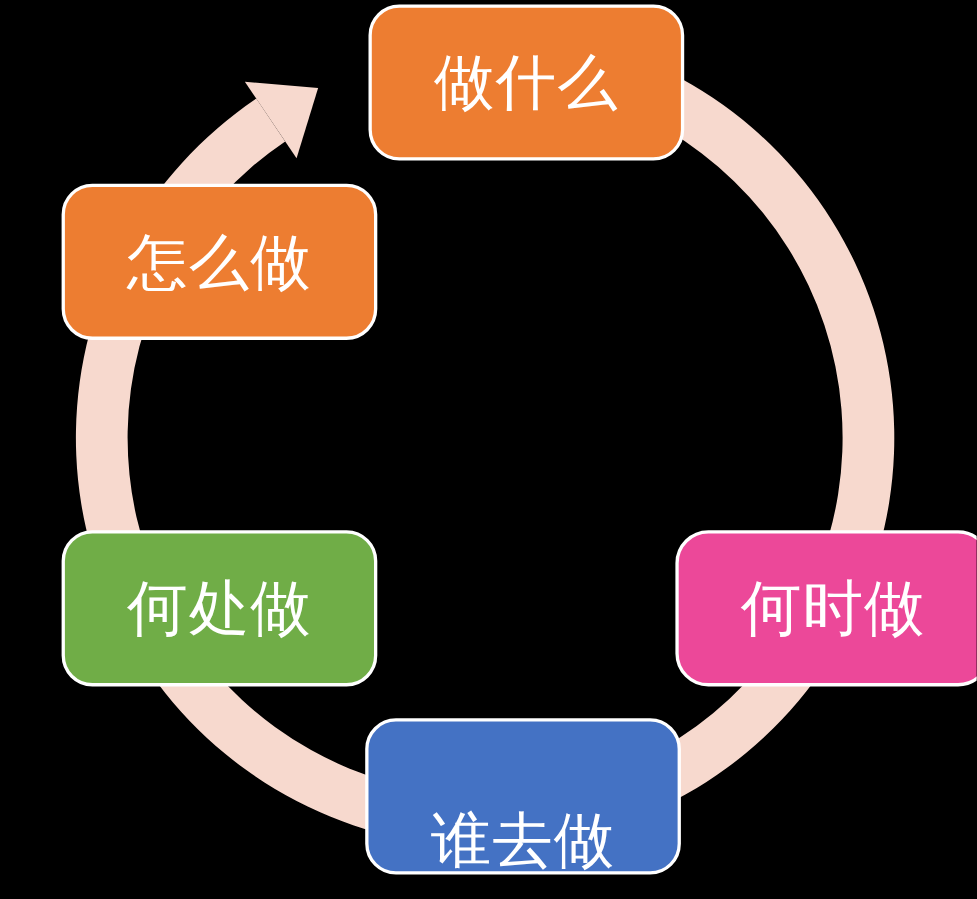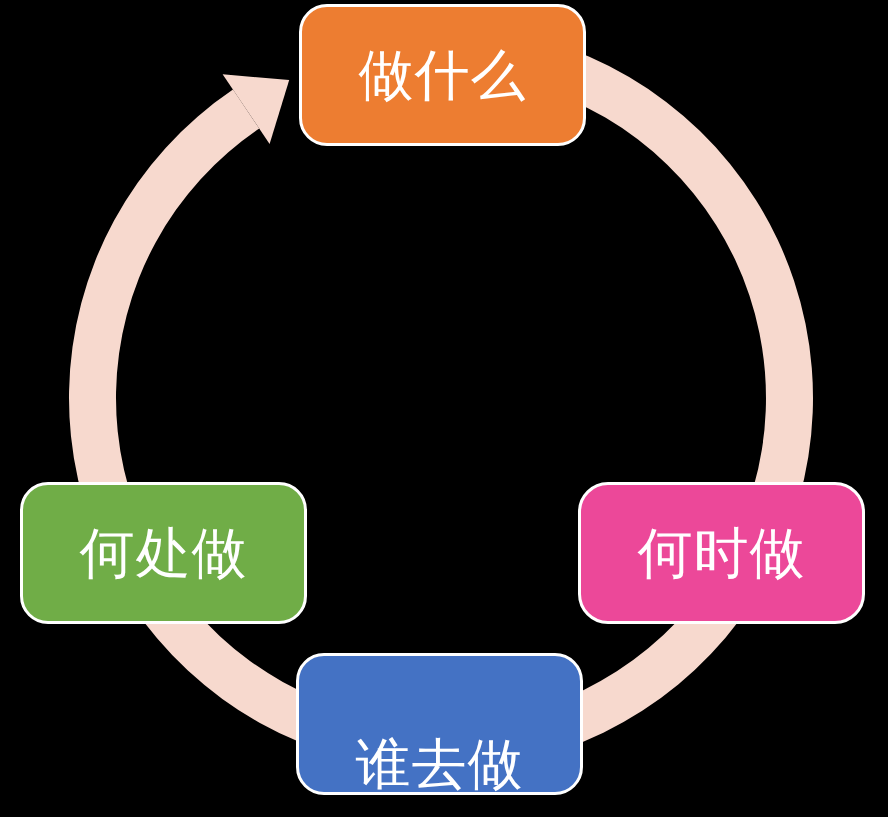--- a/index.html
+++ b/index.html
@@ -25,20 +25,21 @@
     position: absolute;
     z-index: 2;
     box-sizing: border-box;
     width: 287px;
     height: 142px;
     border: 3px solid #ffffff;
     border-radius: 28px;
     display: flex;
     align-items: center;
     justify-content: center;
+    margin-left: 36px;
   }
   .node .label {
     color: #ffffff;
     font-size: 55px;
     line-height: 1;
     letter-spacing: 1px;
     white-space: nowrap;
   }
   .node-top          { left: 299px; top: 4px;   }
   .node-top-right    { left: 578px; top: 167px; }
@@ -71,14 +72,17 @@
   </div>
 
   <div class="node node-bottom" style="background-color: rgb(68, 114, 196);">
     <span class="label">谁去做</span>
   </div>
 
   <div class="node node-bottom-left" style="background-color: rgb(112, 173, 71);">
     <span class="label">何处做</span>
   </div>
 
+  <div class="node node-top-left" style="background-color: rgb(237, 125, 49);">
+    <span class="label">怎么做</span>
+  </div>
 
 </div>
 
 </body></html>

